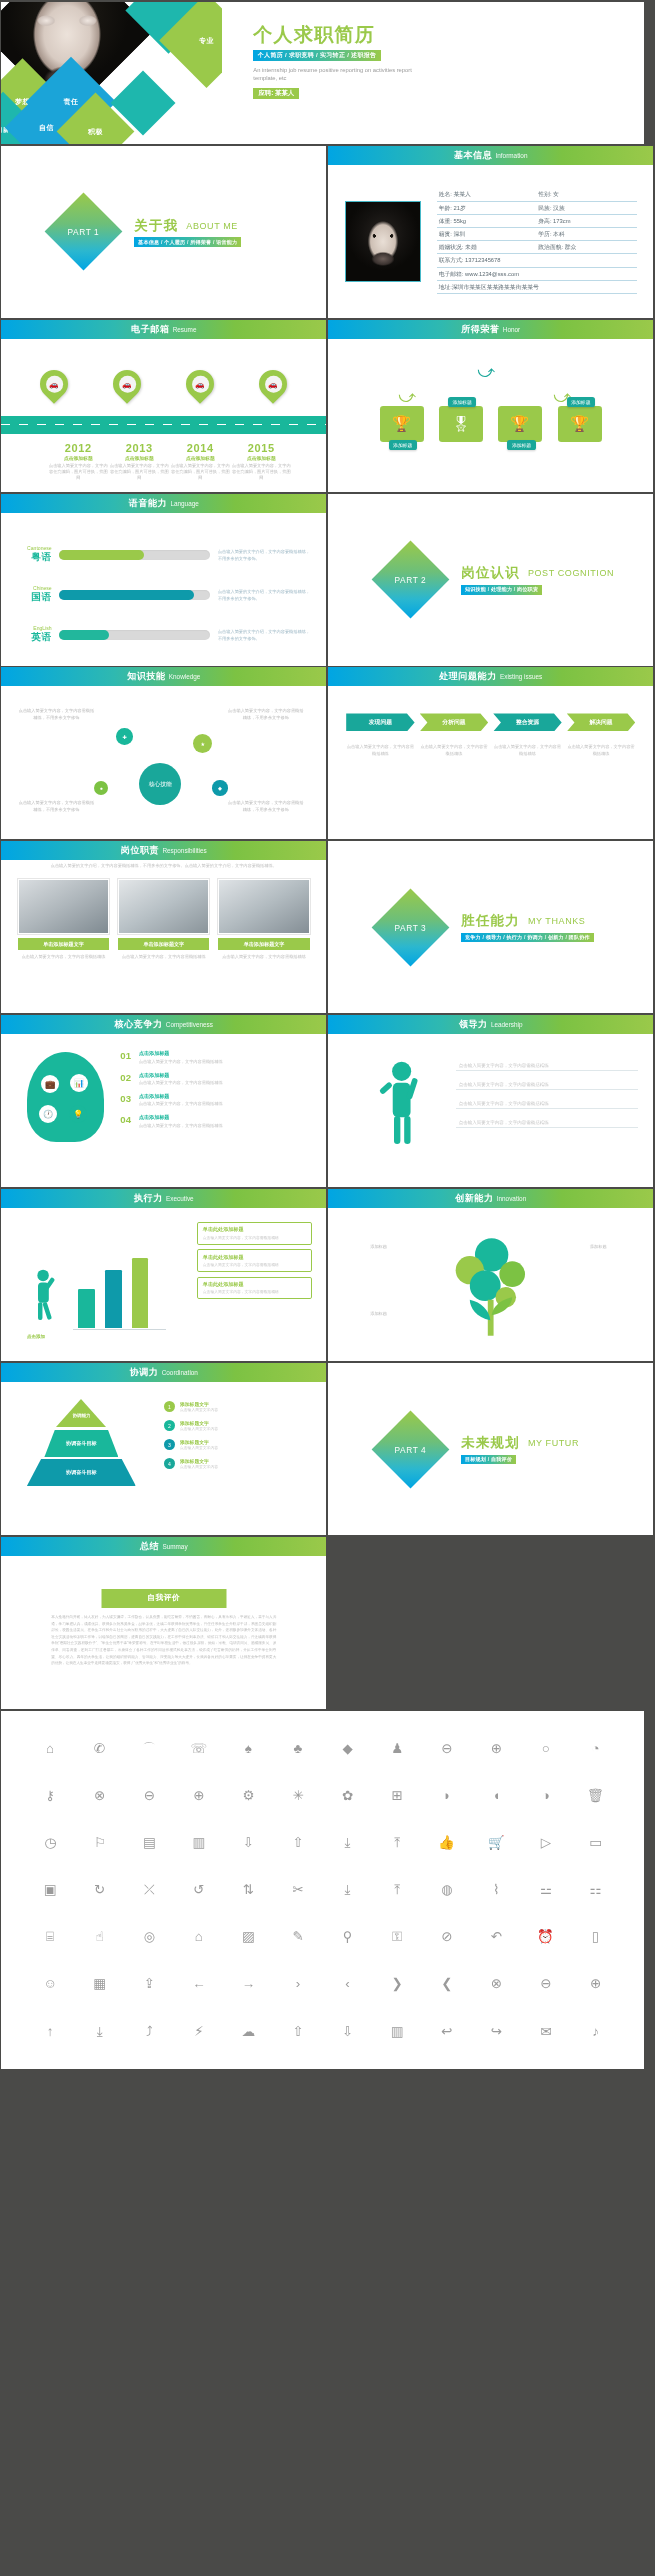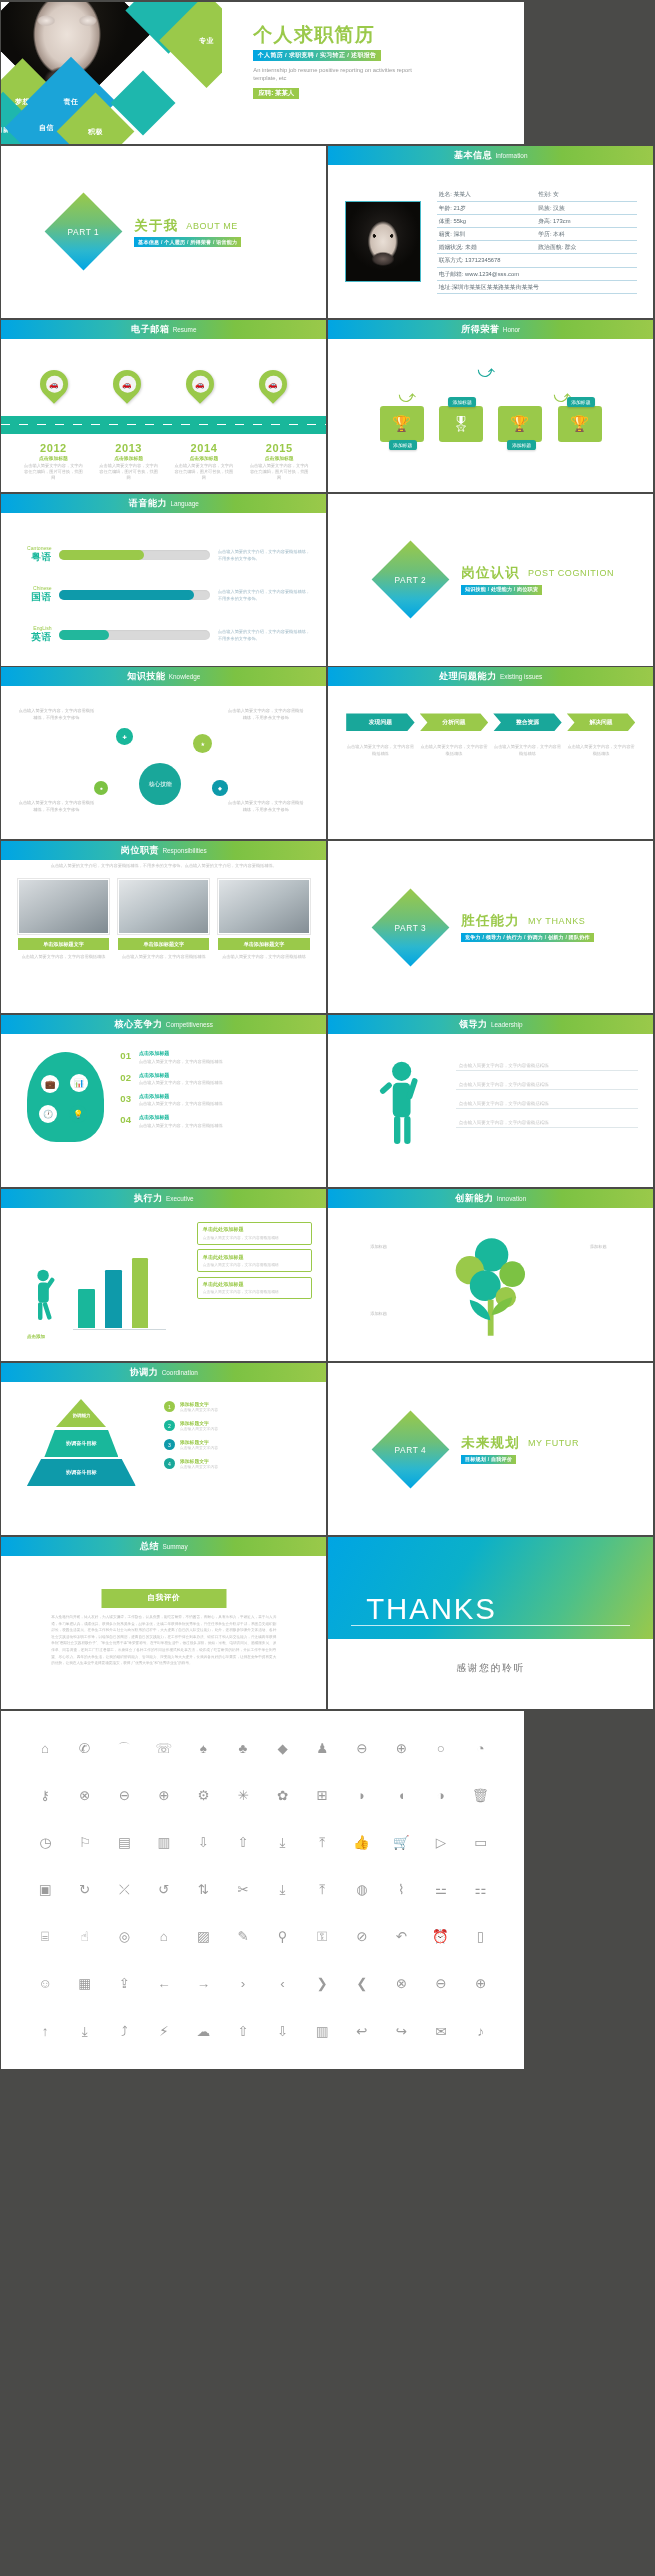--- a/index.html
+++ b/index.html
@@ -9,21 +9,21 @@
     font-family:"Liberation Sans","DejaVu Sans",sans-serif;
     overflow:hidden;
   }
   .sheet { width:656px; height:2576px; background:#4a4a48; position:relative; }
 
   
   .grid { display:flex; flex-wrap:wrap; gap:1.9px; padding:1.9px 1.3px 0 1.3px; }
   .slide {
     width:325px; height:172px; background:#fff; position:relative; overflow:hidden;
   }
-  .slide.wide { width:523px; }
+  .slide.wide { width:643px; }
 
   
   .bar {
     position:absolute; left:0; right:0; top:0; height:16.6px;
     background:linear-gradient(90deg,#00a5e3 0%,#2fb9b0 35%,#7cc243 72%,#9ac94a 100%);
     display:flex; align-items:center; justify-content:center; gap:3.2px;
     color:#fff;
   }
   .bar .cn { font-size:9px; font-weight:bold; letter-spacing:0.6px; }
   .bar .en { font-size:6.4px; opacity:.92; }
@@ -115,21 +115,21 @@
   }
   .pins { position:absolute; left:0; right:0; top:50px; display:flex; justify-content:space-around; padding:0 16.6px; }
   .pin { width:32px; text-align:center; }
   .pin .head {
     width:28px; height:28px; border-radius:50% 50% 50% 0; transform:rotate(-45deg);
     background:#9ac94a; margin:0 auto; display:flex; align-items:center; justify-content:center;
     box-shadow:0 1.3px 2.6px rgba(0,0,0,.18);
   }
   .pin .head i { transform:rotate(45deg); width:16.6px; height:16.6px; border-radius:50%; background:#f4f4f4;
     display:flex; align-items:center; justify-content:center; font-size:7.7px; color:#19b79b; font-style:normal; }
-  .years { position:absolute; left:5px; right:0; top:122px; display:flex; justify-content:space-between; padding:0 16.6px; }
+  .years { position:absolute; left:12px; right:0; top:122px; display:flex; justify-content:center; padding:0 16.6px; }
   .yr { width:61px; text-align:center; }
   .yr .y { font-size:11px; font-weight:bold; color:#9ac94a; letter-spacing:0.6px; }
   .yr .t { font-size:4.8px; color:#9ac94a; margin-top:1.3px; font-weight:bold; }
   .yr .d { font-size:4.2px; color:#b9b9b9; margin-top:1.9px; line-height:1.5; }
 
   
   .honor { position:absolute; top:36px; left:0; right:0; bottom:0; display:flex; align-items:center; justify-content:center; gap:15.4px; }
   .hcard { width:44px; height:36px; background:#9ac94a; border-radius:3.2px; position:relative;
            display:flex; align-items:center; justify-content:center; }
   .hcard .cup { font-size:15.4px; color:#fff; }
@@ -738,26 +738,20 @@
 
   <div class="slide">
     <div class="bar tall">
       <span class="cn">总结</span>
       <span class="en">Summay</span>
     </div>
     <div class="sum-title">自我评价</div>
     <div class="sum-body">本人性格外向开朗，待人友好，为人诚实谦虚，工作勤奋，认真负责，能吃苦耐劳，不怕困苦，有耐心，具有亲和力，平易近人，善于与人沟通，学习掌握认真，成绩优异。获得多次院系奖学金，品学兼优，连续二年获得学院优秀学生，曾任任系学生会外联部干部，系团总支组织副部长，校园生活委员。在学生工作和外出社会与商家联系的过程中，大大提高了自己的人际交往能力，此外，还积极参加课外文体活动、各种社会实践活动和兼职工作等，以增加自己的阅历，提高自己的实践能力，在工作中体会到事办法、锻炼口才和人际交往能力，曾连续两年获得学院“暑期社会实践积极分子”、“学生会优秀干事”等荣誉称号。在平时学校生活中，做过很多兼职，例如：家教、电话访问员、酒楼服务员、派传单、问卷调查，还到工厂打过暑期工，亲身体会了各种工作的不同运作模式和处事方法，锻炼成了吃苦耐劳的精神，并从工作中学会到尊重、尽心尽力。四年的大学生活，让我的组织协调能力、管理能力、应变能力等大大提升，使我具备良好的心理素质，让我在竞争中拥有更大的优势，让我在人生事业中走得更稳更踏实，获得了“优秀大学生”和“优秀毕业生”的称号。</div>
   </div>
 
-  <div class="slide">
-    <div class="thx-bg"></div>
-    <div class="thx-rule"></div>
-    <div class="thx-word">THANKS</div>
-    <div class="thx-sub">感谢您的聆听</div>
-  </div>
 
   <div class="slide wide" id="icons">
     <div class="icon-grid" id="icon-grid">
           <span class="ic">⌂</span>
           <span class="ic">✆</span>
           <span class="ic">⌒</span>
           <span class="ic">☏</span>
           <span class="ic">♠</span>
           <span class="ic">♣</span>
           <span class="ic">◆</span>

